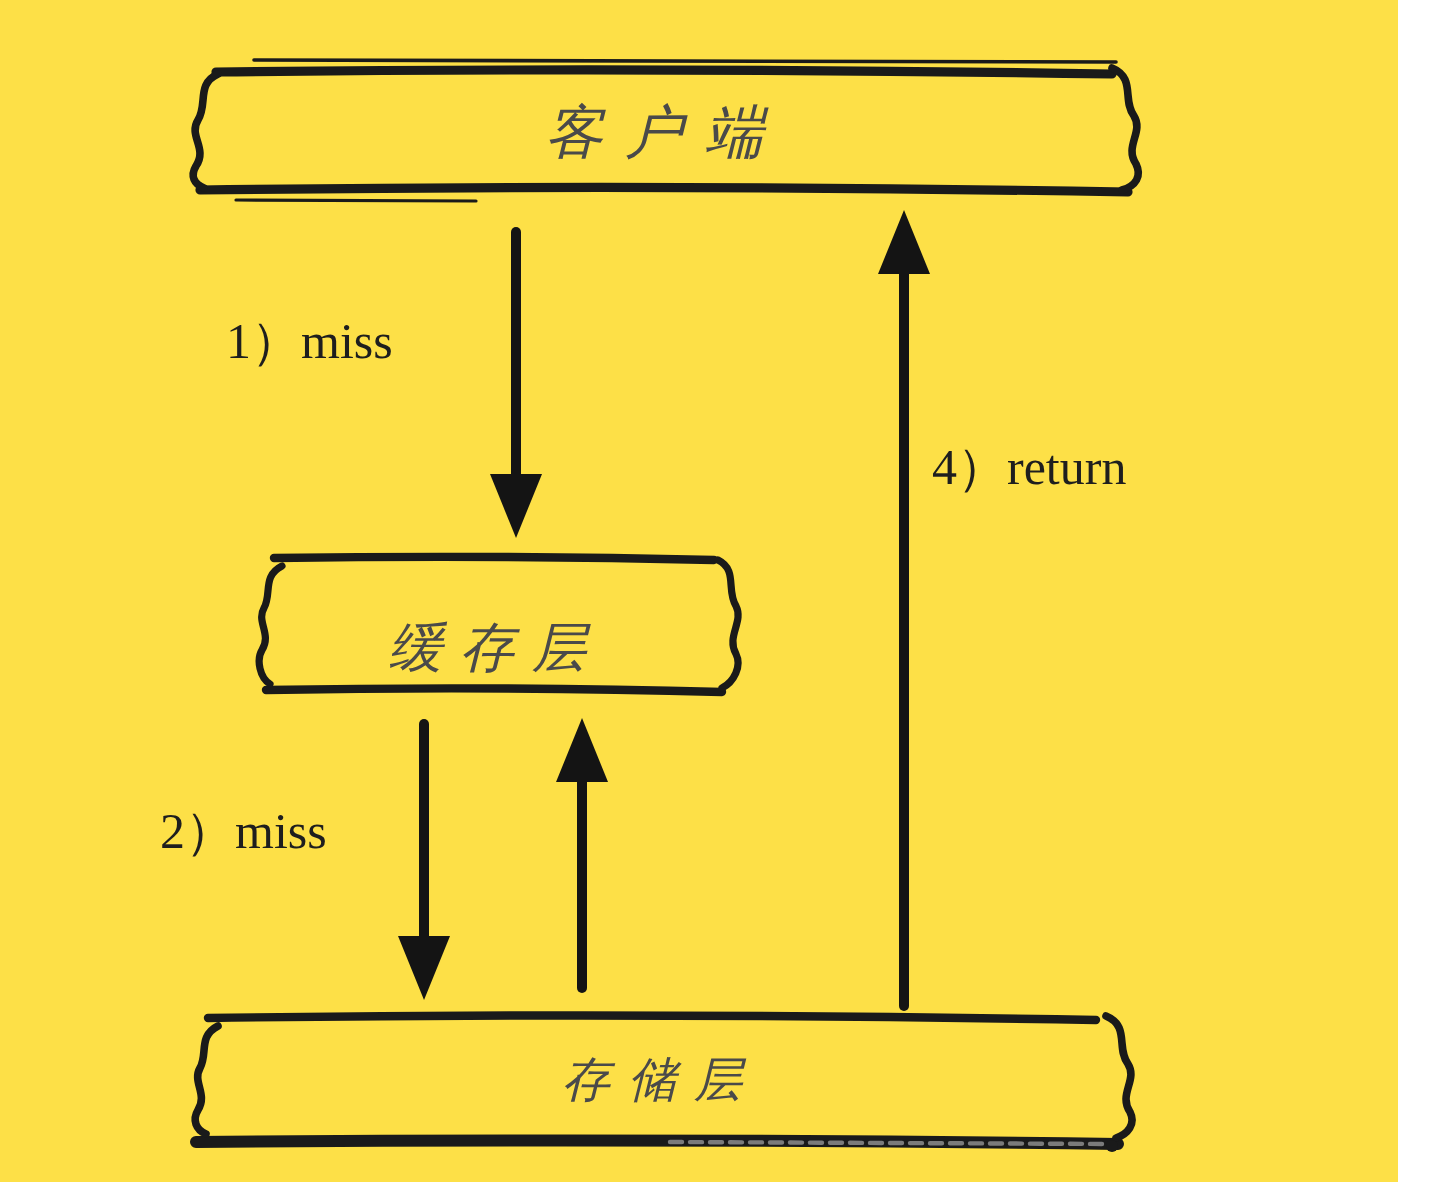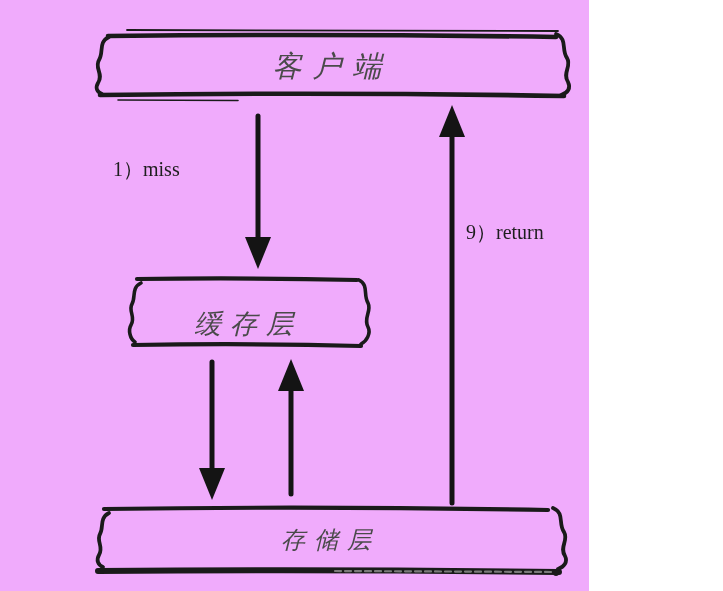--- a/index.html
+++ b/index.html
@@ -1,36 +1,36 @@
 <!DOCTYPE html>
 <html><head>
 <meta charset="utf-8">
 <style>
   html,body{margin:0;padding:0;background:#fff;}
   #canvas{
     position:relative;
-    width:589px;height:591px;
-    background:#f0abfc;
+    width:699px;height:591px;
+    background:#fde047;
     font-family:"Liberation Serif","DejaVu Serif",serif;
     overflow:hidden;
   }
   #sketch{position:absolute;left:0;top:0;}
   .node-label{
     position:absolute;
     text-align:center;
     color:#4a4a4a;
     font-size:29px;
     letter-spacing:11px;
     font-style:italic;
     white-space:nowrap;
   }
   .edge-label{
     position:absolute;
     color:#1e1e1e;
-    font-size:20px;
+    font-size:25px;
     line-height:1.2;
     white-space:nowrap;
     text-align:center;
   }
   .edge-label .second-line{display:block;padding-left:44px;}
 </style>
 </head>
 <body>
 
 <div id="canvas">
@@ -85,17 +85,18 @@
   </svg>
 
   <div class="node-label" style="left:160px;top:47px;width:345px;">客户端</div>
 
   <div class="node-label" style="left:134px;top:306px;width:228px;font-size:27px;letter-spacing:9px;">缓存层</div>
 
   <div class="node-label" style="left:128px;top:524px;width:405px;font-size:24px;letter-spacing:9px;">存储层</div>
 
   <div class="edge-label" style="left:113px;top:157px;">1）miss</div>
 
+  <div class="edge-label" style="left:80px;top:402px;">2）miss</div>
 
 
-  <div class="edge-label" style="left:466px;top:220px;">9）return</div>
+  <div class="edge-label" style="left:466px;top:220px;">4）return</div>
 
 </div>
 
 </body></html>

